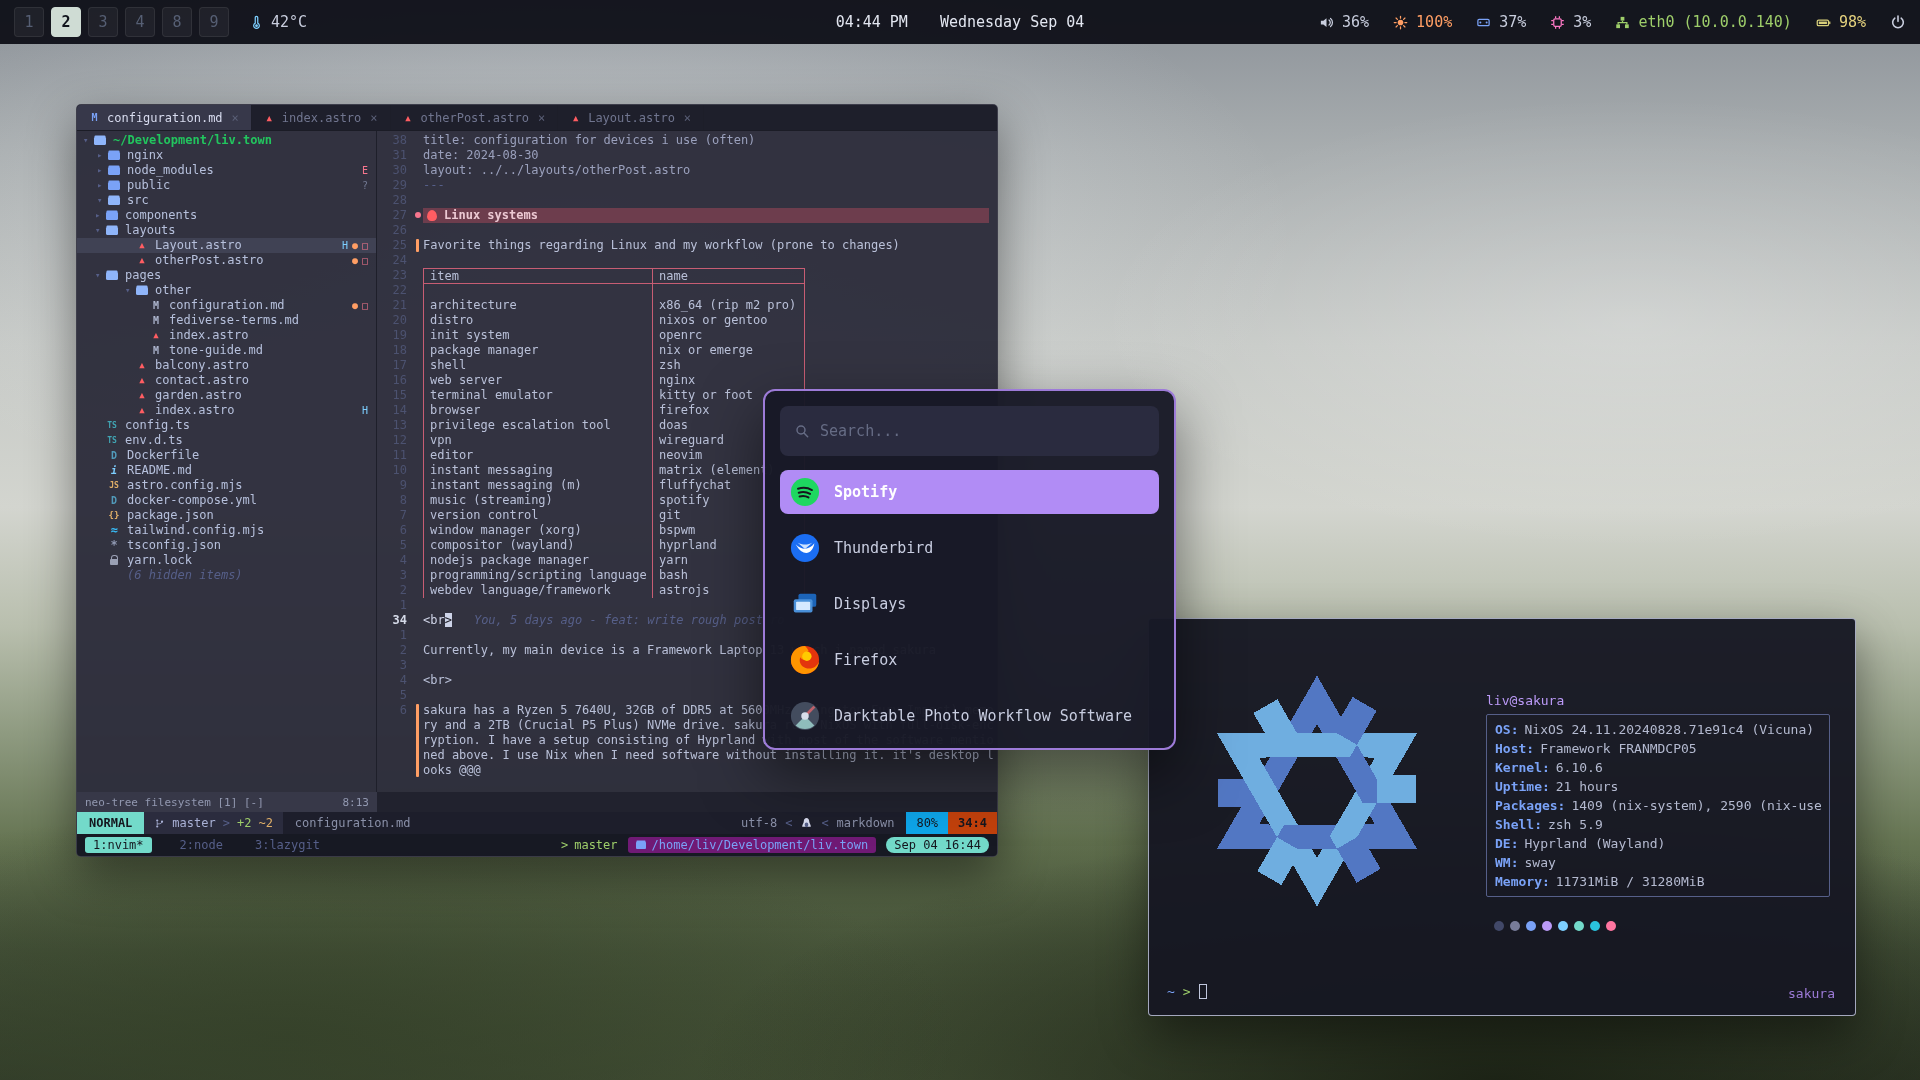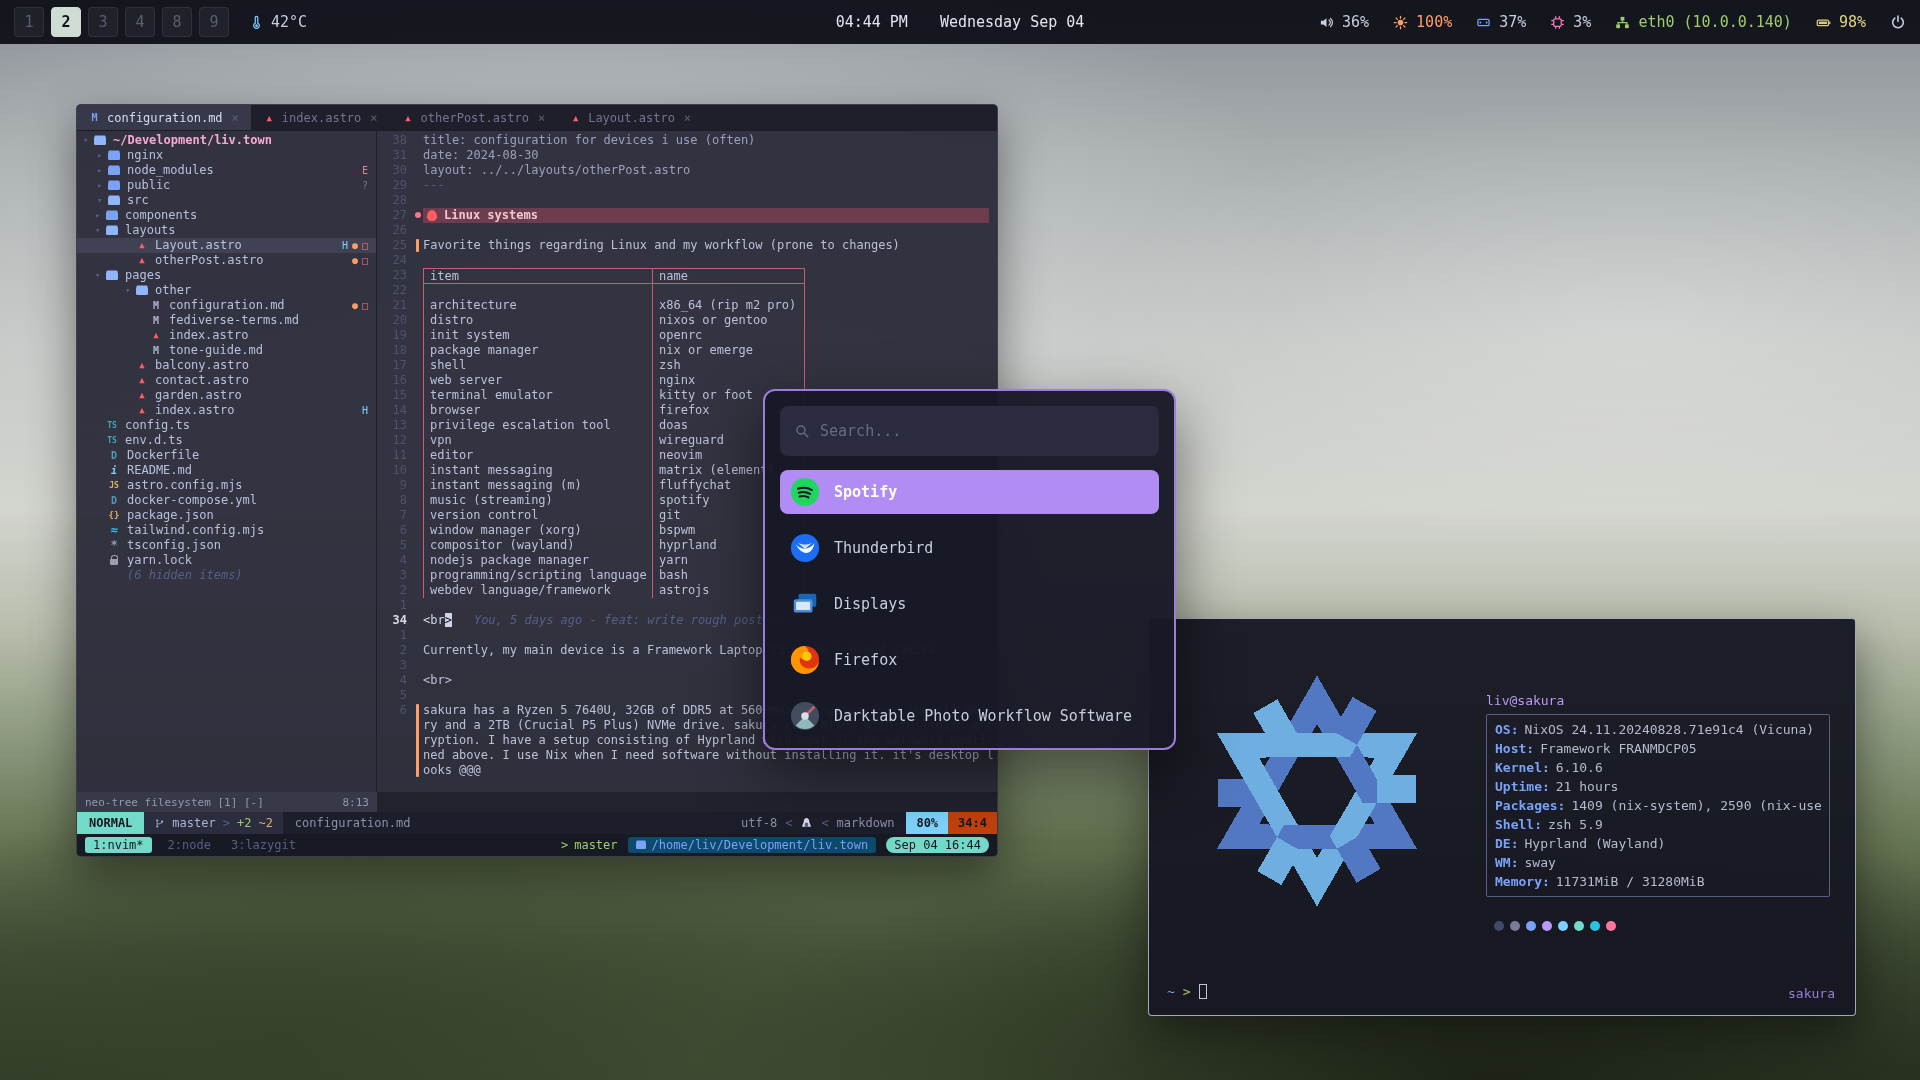--- a/index.html
+++ b/index.html
@@ -81,21 +81,21 @@
   .trow[data-ft="js"] .fic::before{content:"JS";color:#e0af68;font-size:8px;font-weight:bold}
   .trow[data-ft="docker"] .fic::before{content:"D";color:#519aba;font-weight:bold;font-size:10px}
   .trow[data-ft="info"] .fic::before{content:"i";color:#7dcfff;font-weight:bold;font-style:italic;font-size:10px}
   .trow[data-ft="json"] .fic::before{content:"{}";color:#e0af68;font-size:9px;font-weight:bold}
   .trow[data-ft="tailwind"] .fic::before{content:"≈";color:#38bdf8;font-weight:bold}
   .trow[data-ft="config"] .fic::before{content:"*";color:#9099b2;font-weight:bold}
   .trow[data-ft="lock"] .fic::after{content:"";width:8px;height:6px;background:#9aa0b4;border-radius:1px;margin-top:3px}
   .trow[data-ft="lock"] .fic::before{content:"";position:absolute;top:-1px;left:4px;width:5px;height:5px;
     border:1.5px solid #9aa0b4;border-bottom:none;border-radius:3px 3px 0 0}
   .tlabel{color:#b6c0dc;overflow:hidden;text-overflow:clip}
-  .trow[data-ft="root"] .tlabel{color:#f9a8d4;font-weight:bold}
+  .trow[data-ft="root"] .tlabel{color:#22c55e;font-weight:bold}
   .trow[data-ft="note"] .tlabel{color:#565f89;font-style:italic}
   .trow[data-ft="note"] .fic,.trow[data-ft="note"] .chev{visibility:hidden}
   .mks{margin-left:auto;display:flex;gap:4px;font-size:10px}
   .mk:empty{display:none}
   .mk[data-c="cyan"]{color:#7dcfff}
   .mk[data-c="orange"]{color:#ff9e64}
   .mk[data-c="red"]{color:#f7768e}
   .mk[data-c="dim"]{color:#737a94}
 
   
@@ -139,29 +139,29 @@
   .seg-mode{background:#73daca;color:#15161e;font-weight:bold;padding:0 12px}
   .seg-git{background:#2b2c3e;gap:7px;padding:0 10px;color:#a9b1d6}
   .seg-git svg{width:11px;height:11px}
   .sl-dim{color:#565f89}
   .sl-add{color:#9ece6a}
   .sl-chg{color:#e0af68}
   .seg-file{padding:0 12px;color:#8a90a8}
   .flex-sp{flex:1}
   .seg-enc{gap:8px;padding:0 12px;color:#8a90a8}
   .seg-enc svg{width:13px;height:13px}
-  .seg-pct{background:#7dd3fc;color:#15161e;padding:0 10px;font-weight:bold}
+  .seg-pct{background:#0ea5e9;color:#15161e;padding:0 10px;font-weight:normal}
   .seg-pos{background:#c2410c;color:#15161e;padding:0 10px;font-weight:bold}
   .tmuxbar{height:22px;flex:none;background:rgba(23,24,34,.96);display:flex;align-items:center;padding:0 8px;gap:12px;font-size:12px;color:#565f89}
-  .tx-wins{display:flex;gap:12px;align-items:center}
+  .tx-wins{display:flex;gap:24px;align-items:center}
   .tx-win{cursor:pointer;padding:1px 4px;border-radius:3px}
   .tx-win[data-active="true"]{background:#73daca;color:#15161e;padding:1px 8px}
   .tx-right{margin-left:auto;display:flex;gap:10px;align-items:center}
   .tx-branch{color:#9ece6a;display:flex;gap:6px}
-  .tx-path{background:#0c4a6e;color:#7aa2f7;padding:1px 8px;border-radius:3px;display:flex;gap:6px;align-items:center}
+  .tx-path{background:#701a75;color:#7aa2f7;padding:1px 8px;border-radius:3px;display:flex;gap:6px;align-items:center}
   .mini-folder{width:10px;height:7px;background:#7aa2f7;border-radius:1px;box-shadow:0 -2px 0 -0.5px #7aa2f7}
   .tx-date{background:#73daca;color:#15161e;padding:1px 8px;border-radius:8px}
 
   
   .launcher{position:absolute;left:763px;top:389px;width:413px;height:361px;z-index:20;
     background:rgba(24,25,38,.97);border:2px solid #9d7bd8;border-radius:12px;padding:15px;overflow:hidden;
     box-shadow:0 24px 60px rgba(0,0,0,.5)}
   .search{height:50px;background:#2a2b3f;border-radius:8px;display:flex;align-items:center;gap:10px;
     padding:0 14px;color:#666c85;font-size:15px;margin-bottom:14px}
   .search svg{width:16px;height:16px;color:#666c85}

